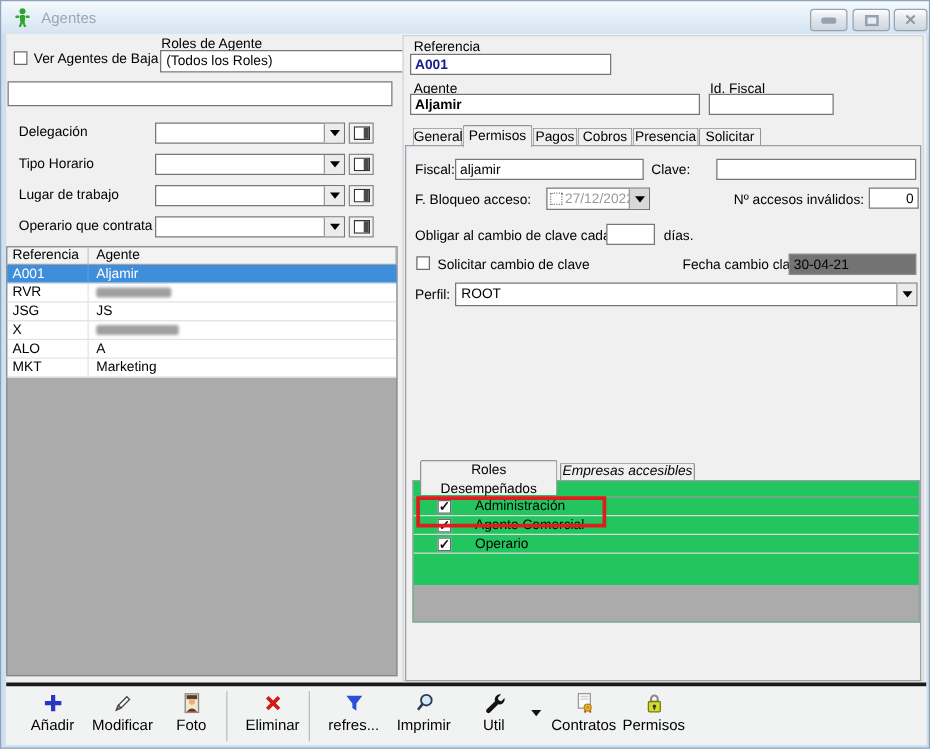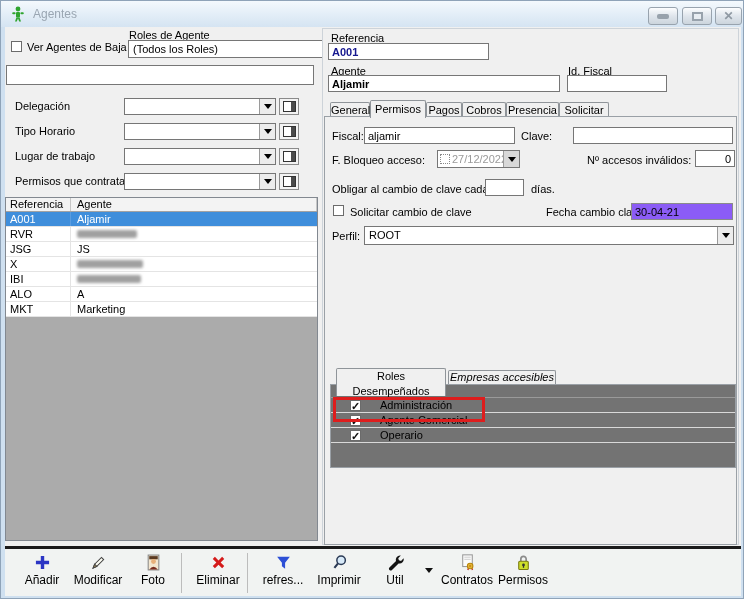--- a/index.html
+++ b/index.html
@@ -92,32 +92,32 @@
     position:absolute; left:1px; top:87px; width:413px; height:429px;
     border:1px solid #9aa0a6; background:#f0f0f0; z-index:2;
   }
   .subtab{
     position:absolute; font-size:11px; text-align:center; line-height:13px;
     background:#f0f0f0; border:1px solid #8f9499; border-bottom:none;
     border-radius:2px 2px 0 0; height:14px; top:253px; z-index:1;
   }
   .subtab.active{ top:251px; height:28px; line-height:15px; z-index:3; }
   .roles-frame{
-    position:absolute; left:5px; top:267px; width:406px; height:84px;
-    border:1px solid #9aa0a6; background:#737373; z-index:2;
+    position:absolute; left:5px; top:267px; width:406px; height:114px;
+    border:1px solid #9aa0a6; background:#22c55e; z-index:2;
   }
   .roles-header{ height:13px; border-bottom:1px solid #9a9a9a; font-size:11px; line-height:12px; padding-left:48px; }
   .role-row{ position:relative; height:15px; border-bottom:1px solid #d9d9d9; font-size:11px; line-height:14px; padding-left:49px; }
   .role-row .cb{ left:19px; top:2px; }
   .roles-filler{ position:absolute; left:0; right:0; top:83px; bottom:0; background:#ababab; }
   .red-annotation{
     position:absolute; left:2px; top:12px; width:152px; height:25px;
     border:3px solid #de1d1d; z-index:5; pointer-events:none;
   }
-  .readonly-field{ background:#8b5cf6; border:1px solid #8a8a8a; }
+  .readonly-field{ background:#737373; border:1px solid #8a8a8a; }
   
   .toolbar{
     position:absolute; left:0; top:519px; width:736px; height:50px;
     background:#f1f3f2; border-top:3px solid #1a1a1a;
   }
   .tbtn{
     position:absolute; top:5px; width:56px; height:40px;
     display:flex; flex-direction:column; align-items:center; gap:2px;
     font-size:12px; color:#000; cursor:default;
   }
@@ -198,21 +198,21 @@
       <span class="val"></span>
         <span class="arrow"></span>
     </div>
     <div class="lookup-btn" style="left:274px; top:121px;">
       <svg width="13" height="11">
           <rect x="0.5" y="0.5" width="12" height="10" fill="#fff" stroke="#333"></rect>
           <rect x="8" y="1" width="4" height="9" fill="#4a4a4a"></rect>
         </svg>
     </div>
 
-    <span class="lbl" style="left:10px; top:148px;">Permisos que contrata</span>
+    <span class="lbl" style="left:10px; top:148px;">Operario que contrata</span>
     <div class="combo" style="left:119px; top:146px; width:152px; height:17px;">
       <span class="val"></span>
         <span class="arrow"></span>
     </div>
     <div class="lookup-btn" style="left:274px; top:146px;">
       <svg width="13" height="11">
           <rect x="0.5" y="0.5" width="12" height="10" fill="#fff" stroke="#333"></rect>
           <rect x="8" y="1" width="4" height="9" fill="#4a4a4a"></rect>
         </svg>
     </div>
@@ -230,24 +230,20 @@
         <div class="c1">RVR</div>
         <div class="c2"><span class="redact" style="width:60px;"></span></div>
       </div>
       <div class="arow">
         <div class="c1">JSG</div>
         <div class="c2">JS</div>
       </div>
       <div class="arow">
         <div class="c1">X</div>
         <div class="c2"><span class="redact" style="width:66px;"></span></div>
-      </div>
-      <div class="arow">
-        <div class="c1">IBI</div>
-        <div class="c2"><span class="redact" style="width:64px;"></span></div>
       </div>
       <div class="arow">
         <div class="c1">ALO</div>
         <div class="c2">A</div>
       </div>
       <div class="arow">
         <div class="c1">MKT</div>
         <div class="c2">Marketing</div>
       </div>
     </div>

